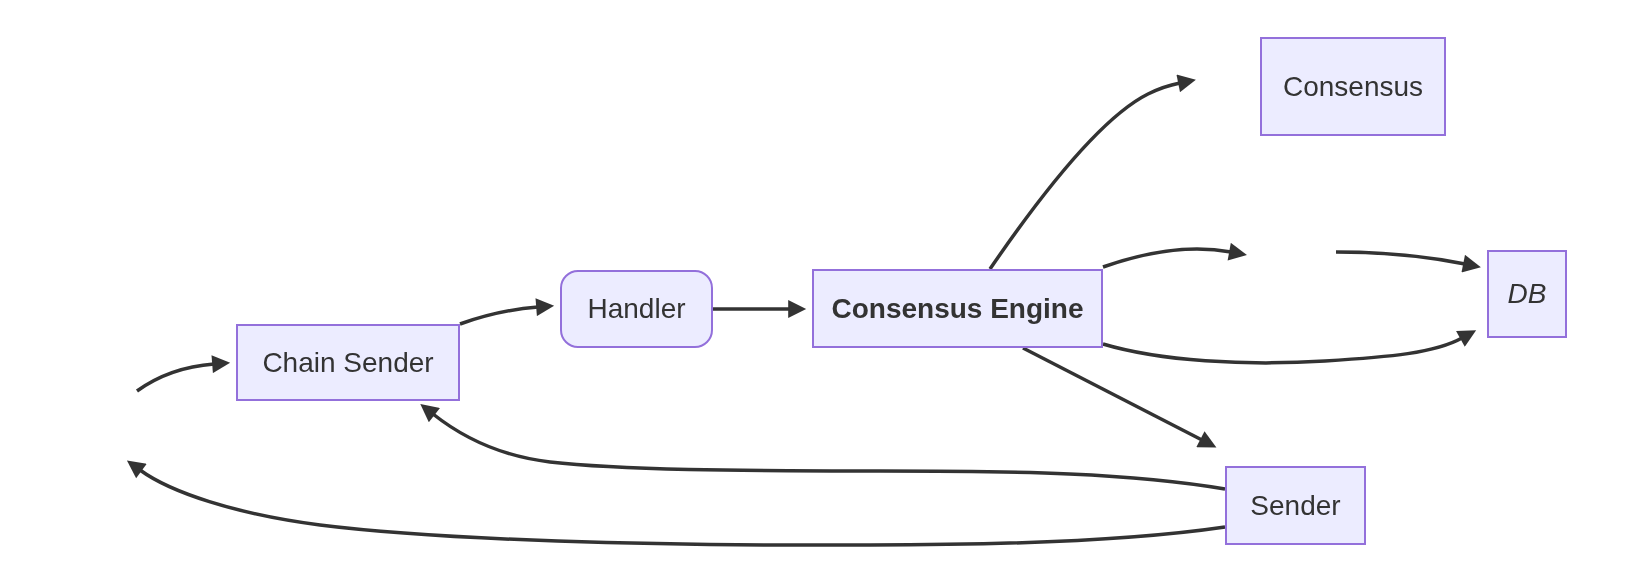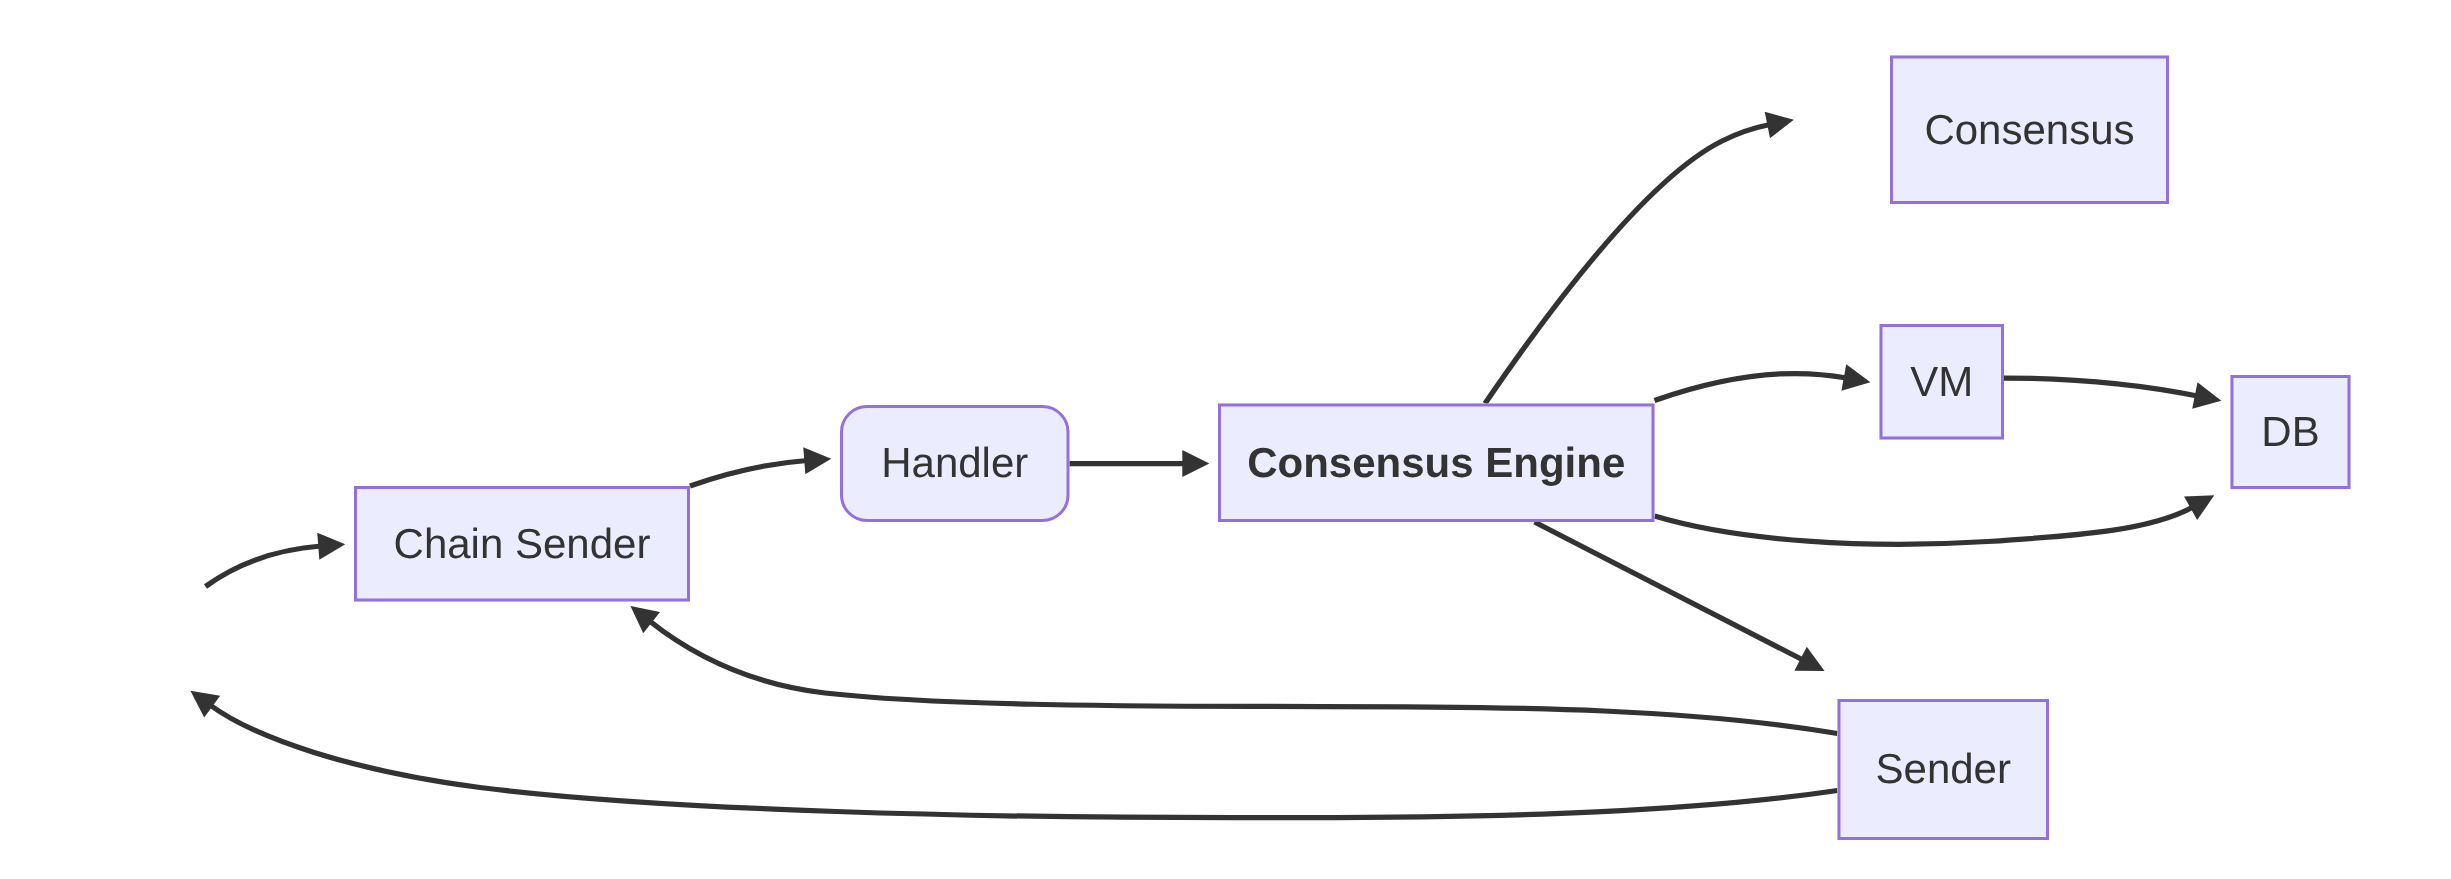--- a/index.html
+++ b/index.html
@@ -78,25 +78,22 @@
   </div>
 
   <div class="node" style="left:812px; top:269px; width:291px; height:79px;font-weight:bold;">
     <span>Consensus Engine</span>
   </div>
 
   <div class="node" style="left:1260px; top:37px; width:186px; height:99px;">
     <span>Consensus</span>
   </div>
 
-  <div class="node" style="left:1253px; top:216px; width:83px; height:77px;">
-    <span>VM</span>
-  </div>
 
-  <div class="node" style="left:1487px; top:250px; width:80px; height:76px;">
+  <div class="node" style="left:1487px; top:250px; width:80px; height:88px;font-style:italic;">
     <span>DB</span>
   </div>
 
-  <div class="node" style="left:1225px; top:466px; width:141px; height:94px;">
+  <div class="node" style="left:1225px; top:466px; width:141px; height:79px;">
     <span>Sender</span>
   </div>
 
 </div>
 
 </body></html>

